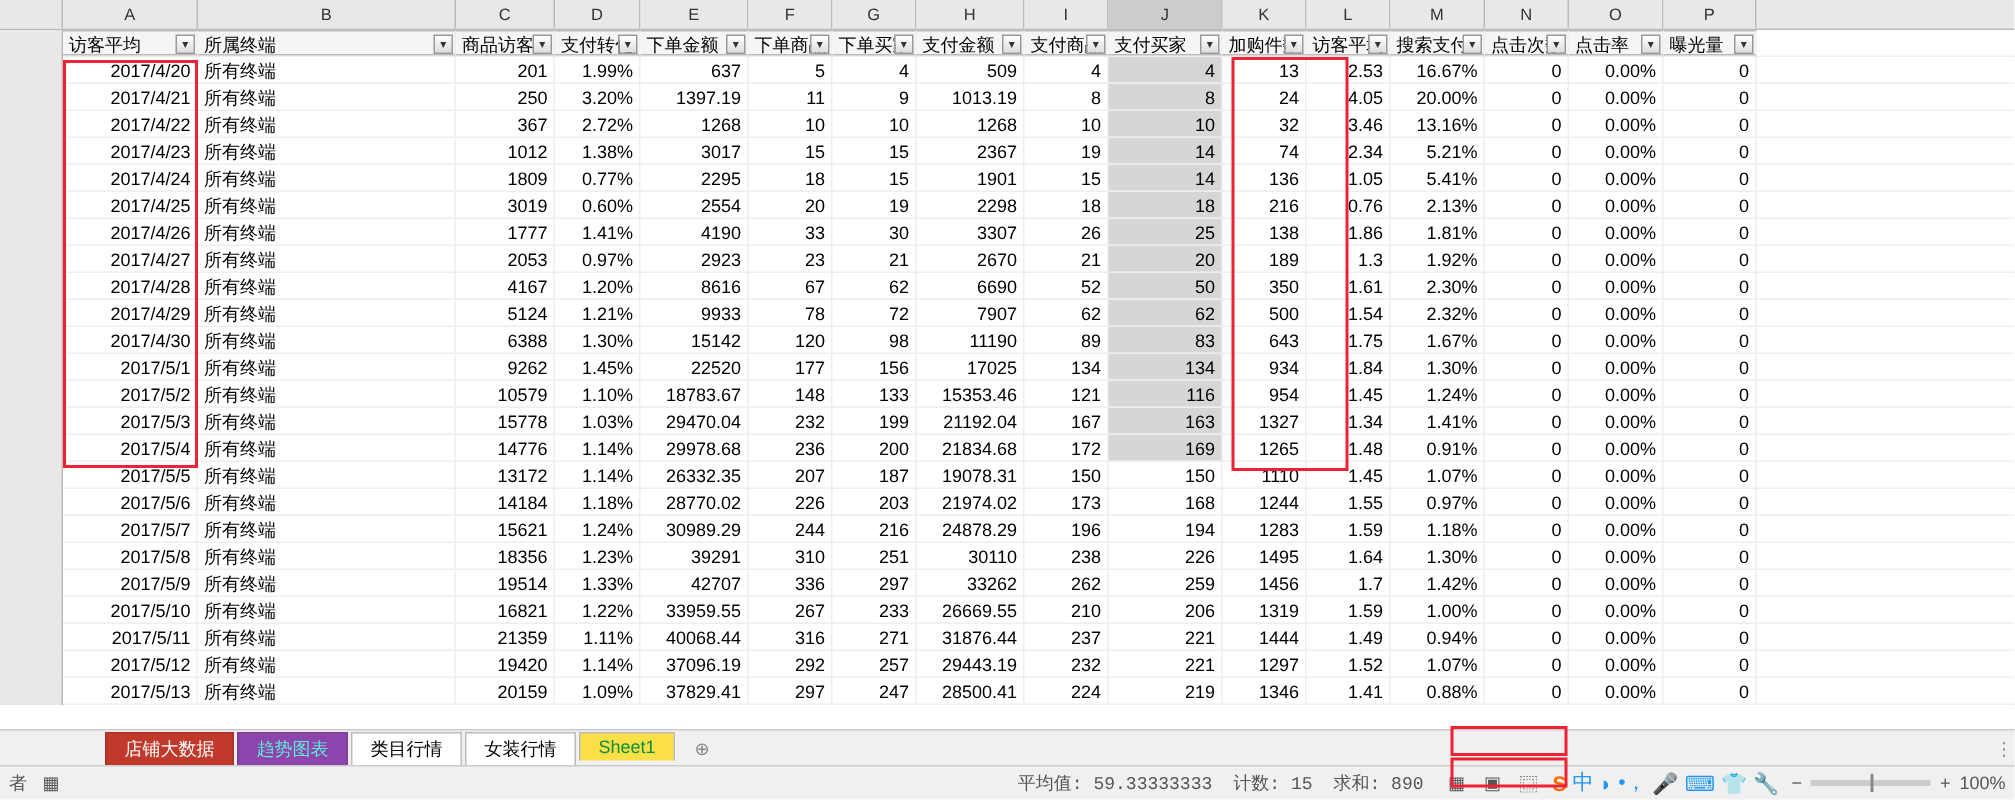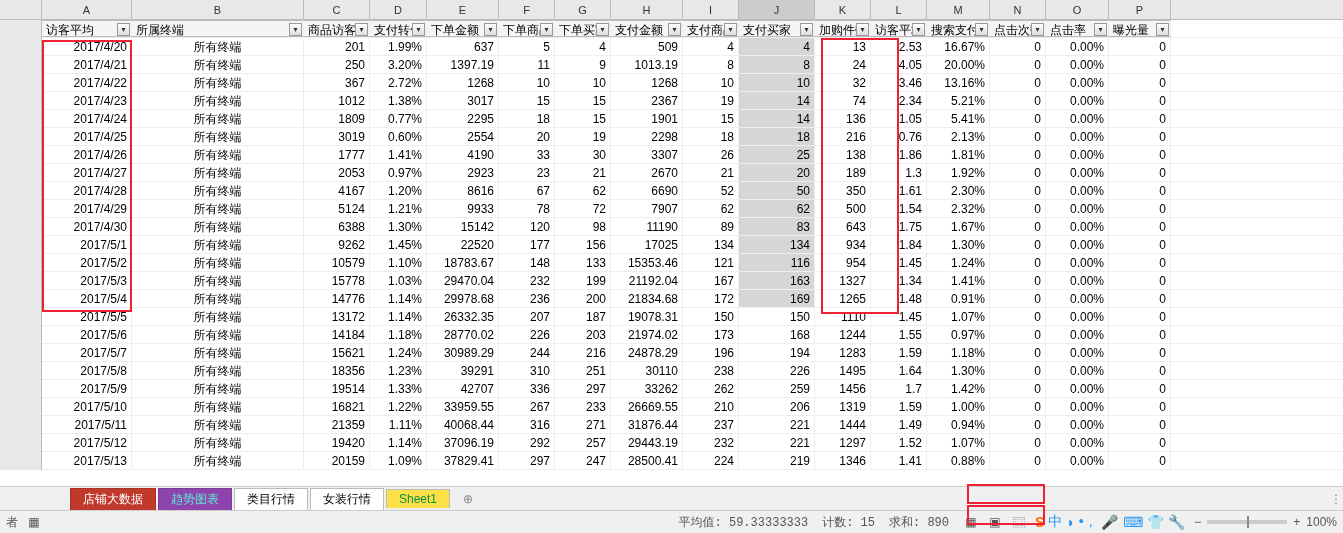--- a/index.html
+++ b/index.html
@@ -4,21 +4,21 @@
 <style>
 * { box-sizing: border-box; margin: 0; padding: 0; }
 body { font-family: "Microsoft YaHei", Arial, sans-serif; font-size: 12px; background: #fff; color: #000; overflow: hidden; width: 1343px; height: 533px; }
 .grid { display: flex; flex-direction: column; height: 486px; overflow: hidden; }
 .col-headers { display: flex; background: #e8e8e8; border-bottom: 1px solid #bbb; height: 20px; }
 .corner { width: 42px; border-right: 1px solid #bbb; background: #e8e8e8; }
 .ch { border-right: 1px solid #bbb; text-align: center; line-height: 20px; font-size: 11px; color: #333; background: #e8e8e8; }
 .ch.sel { background: #ccc; }
 .row { display: flex; height: 18px; border-bottom: 1px solid #eee; }
 .cell { border-right: 1px solid #eee; padding: 0 4px; text-align: right; line-height: 18px; white-space: nowrap; overflow: hidden; font-size: 12px; position: relative; }
-.cell.left { text-align: center; }
+.cell.left { text-align: left; }
 .filter-row .cell { background: #f5f5f5; border-top: 1px solid #bbb; border-bottom: 1px solid #bbb; text-align: left; }
 .dd { position: absolute; right: 1px; top: 2px; width: 13px; height: 13px; border: 1px solid #999; background: linear-gradient(#fff,#ddd); display: flex; align-items: center; justify-content: center; font-size: 8px; color: #333; }
 .selcell { background: #d6d6d6; }
 .redbox { position: absolute; border: 2px solid #e23; pointer-events: none; z-index: 50; }
 
 .c-A{width:90px} .c-B{width:172px} .c-C{width:66px} .c-D{width:57px} .c-E{width:72px} .c-F{width:56px}
 .c-G{width:56px} .c-H{width:72px} .c-I{width:56px} .c-J{width:76px} .c-K{width:56px} .c-L{width:56px}
 .c-M{width:63px} .c-N{width:56px} .c-O{width:63px} .c-P{width:62px}
 .sheet-tabs { display: flex; align-items: center; height: 24px; background: #f0f0f0; border-top: 1px solid #ccc; padding-left: 70px; position: relative; }
 .tab { padding: 2px 12px; border: 1px solid #bbb; border-bottom: none; margin-right: 2px; font-size: 12px; background: #fff; cursor: pointer; }
@@ -543,21 +543,21 @@
         </div>
       </div>
 </div>
 
 <div class="redbox" style="left:42px;top:40px;width:90px;height:272px"></div>
 <div class="redbox" style="left:821px;top:38px;width:78px;height:276px"></div>
 <div class="redbox" style="left:967px;top:505px;width:78px;height:20px"></div>
 <div class="redbox" style="left:967px;top:484px;width:78px;height:20px"></div>
 
 <div class="sheet-tabs">
-  <div id="tabs-inner" style="display:flex;align-items:center">
+  <div id="tabs-inner" style="display:flex;align-items:flex-start">
         <div class="tab t1">店铺大数据</div>
         <div class="tab t2">趋势图表</div>
         <div class="tab t3">类目行情</div>
         <div class="tab t3">女装行情</div>
         <div class="tab t3 active">Sheet1</div>
       </div>
   <div class="add-sheet">⊕</div>
   <div style="flex:1"></div>
   <div style="width:14px;text-align:center;color:#888">⋮</div>
 </div>

